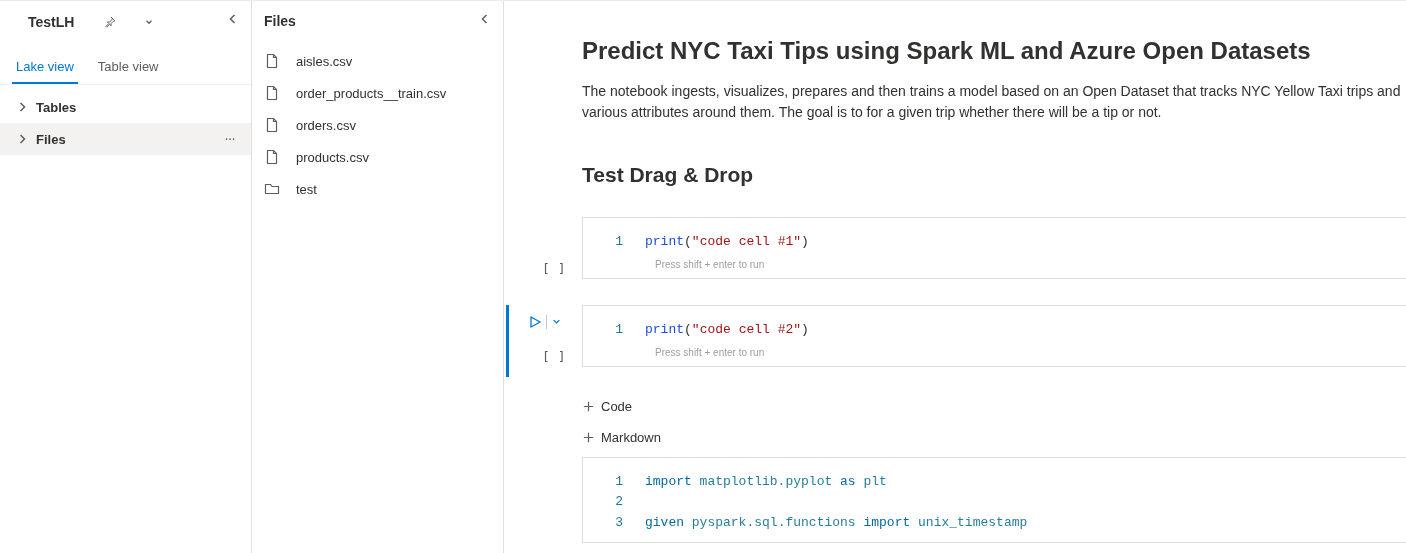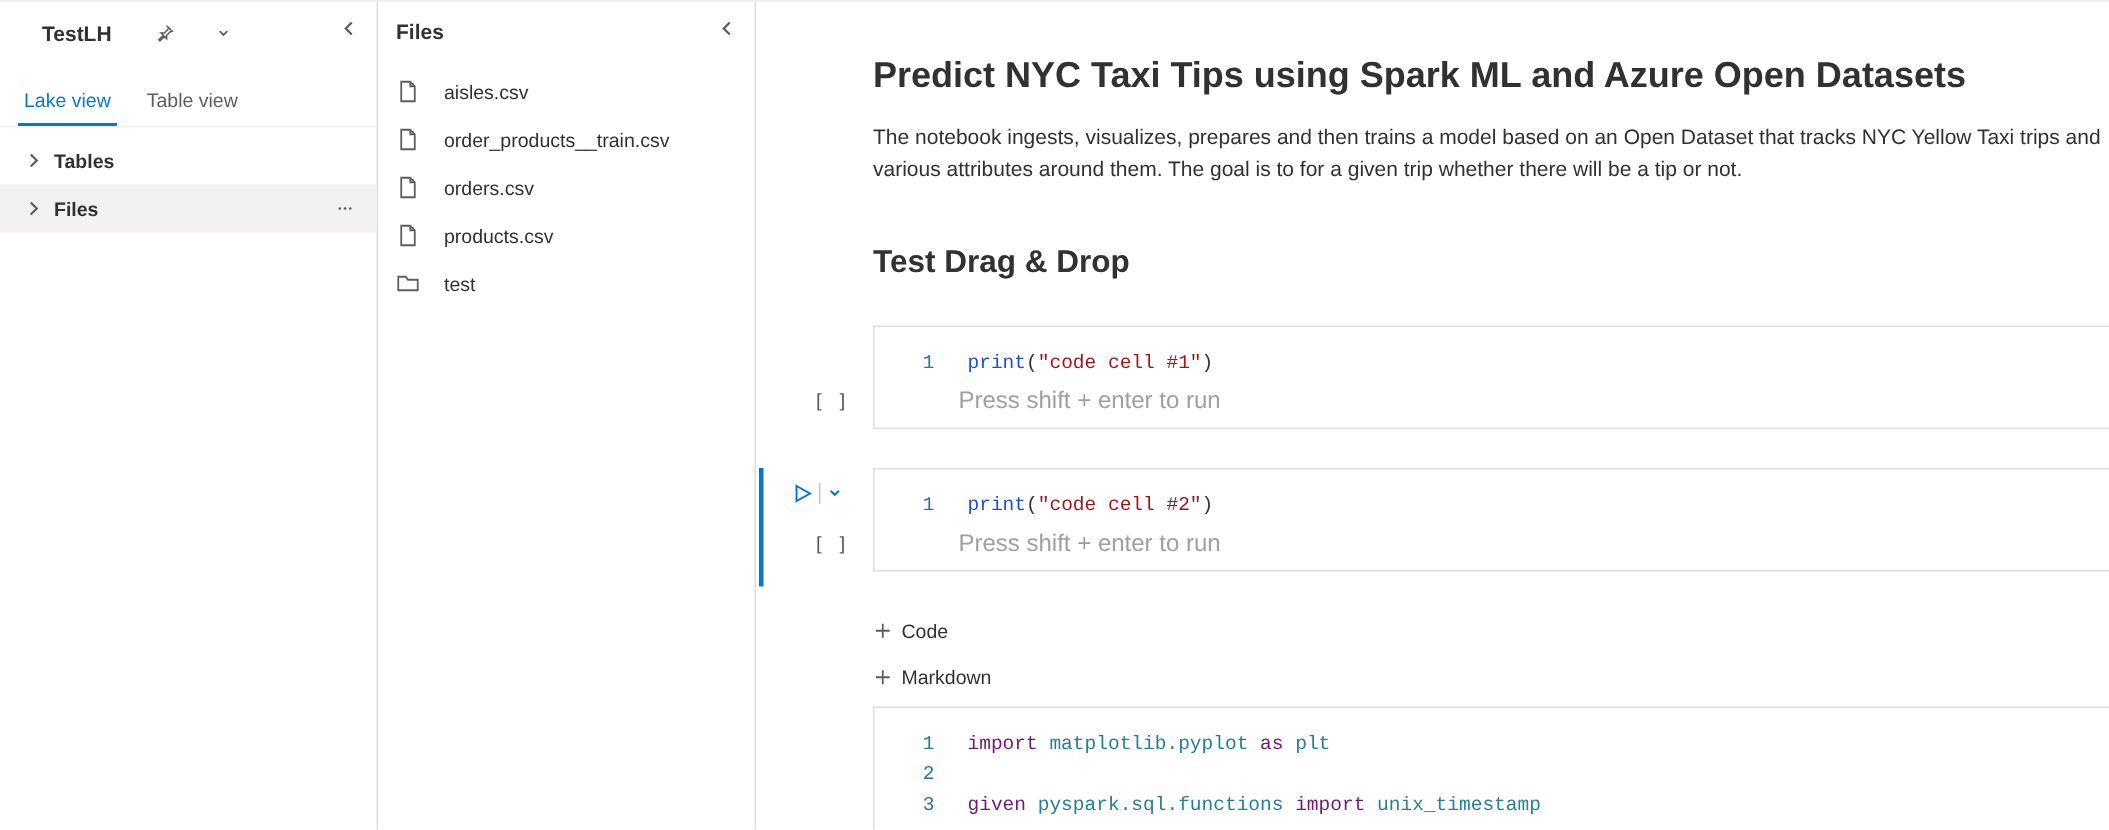--- a/index.html
+++ b/index.html
@@ -229,27 +229,27 @@
     .ln {
       width: 24px;
       text-align: right;
       color: #237893;
       margin-right: 22px;
       user-select: none;
     }
     .code-text { white-space: pre; }
     .tok-fn { color: #1d4ed8; }
     .tok-str { color: #a31515; }
-    .tok-kw { color: #701a75; text-align: right; }
+    .tok-kw { color: #0369a1; text-align: right; }
     .tok-mod { color: #267f99; text-align: right; }
     .hint-text {
-      font-size: 16px;
+      font-size: 10px;
       color: #a19f9d;
       margin-top: 6px;
-      margin-left: 40px;
+      margin-left: 56px;
     }
     .insert-bar {
       display: flex;
       justify-content: flex-end;
       gap: 16px;
       padding: 6px 20px 12px 0;
       flex-direction: column;
     }
     .insert-btn {
       display: flex;

